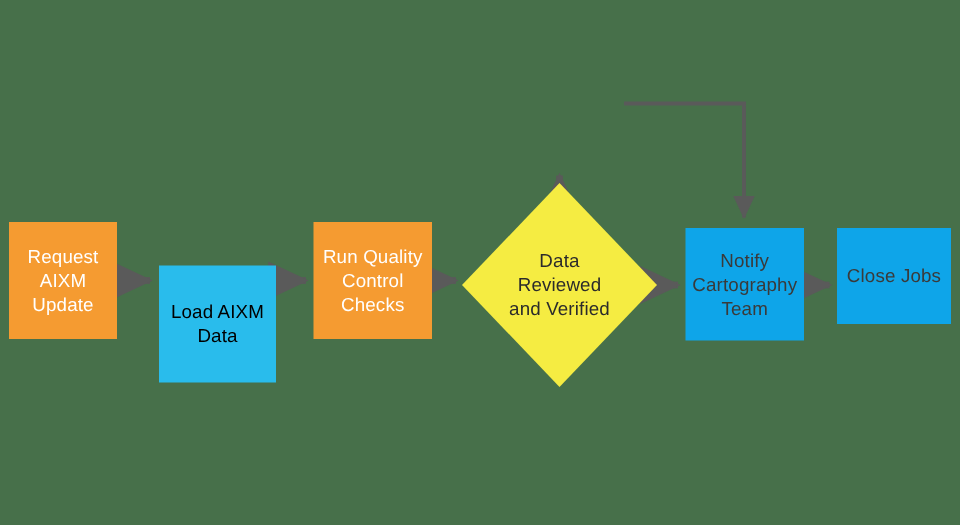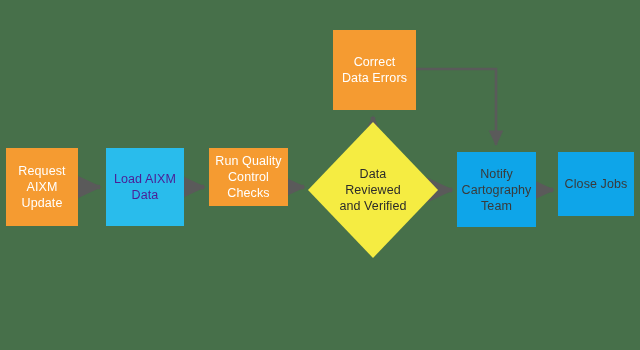--- a/index.html
+++ b/index.html
@@ -31,21 +31,22 @@
   }
   .node.rect {
     font-size: 12.5px;
   }
   .node.process-orange {
     background: #f59b31;
     color: #ffffff;
   }
   .node.process-blue {
     background: #29bcec;
-    color: #4c1d95;
+    color: #000000;
+    margin-top: 29px;
   }
   .node.process-gray {
     background: #0ea5e9;
     color: #3a3a3a;
   }
   .node.decision {
     background: transparent;
     color: #2b2b2b;
     font-size: 12.5px;
   }
@@ -117,37 +118,33 @@
     <span>Request
 AIXM
 Update</span>
   </div>
 
   <div class="node rect process-blue" style="left:106px; top:148px; width:78px; height:78px;">
     <span>Load AIXM
 Data</span>
   </div>
 
-  <div class="node rect process-orange" style="left:209px; top:148px; width:79px; height:58px;">
+  <div class="node rect process-orange" style="left:209px; top:148px; width:79px; height:78px;">
     <span>Run Quality
 Control
 Checks</span>
   </div>
 
   <div class="node decision" style="left:308px; top:122px; width:130px; height:136px;">
     <span class="diamond-shape"></span>
     <span class="diamond-label">Data
 Reviewed
 and Verified</span>
   </div>
 
-  <div class="node rect process-orange" style="left:333px; top:30px; width:83px; height:80px;">
-    <span>Correct
-Data Errors</span>
-  </div>
 
   <div class="node rect process-gray" style="left:457px; top:152px; width:79px; height:75px;">
     <span>Notify
 Cartography
 Team</span>
   </div>
 
   <div class="node rect process-gray" style="left:558px; top:152px; width:76px; height:64px;">
     <span>Close Jobs</span>
   </div>

